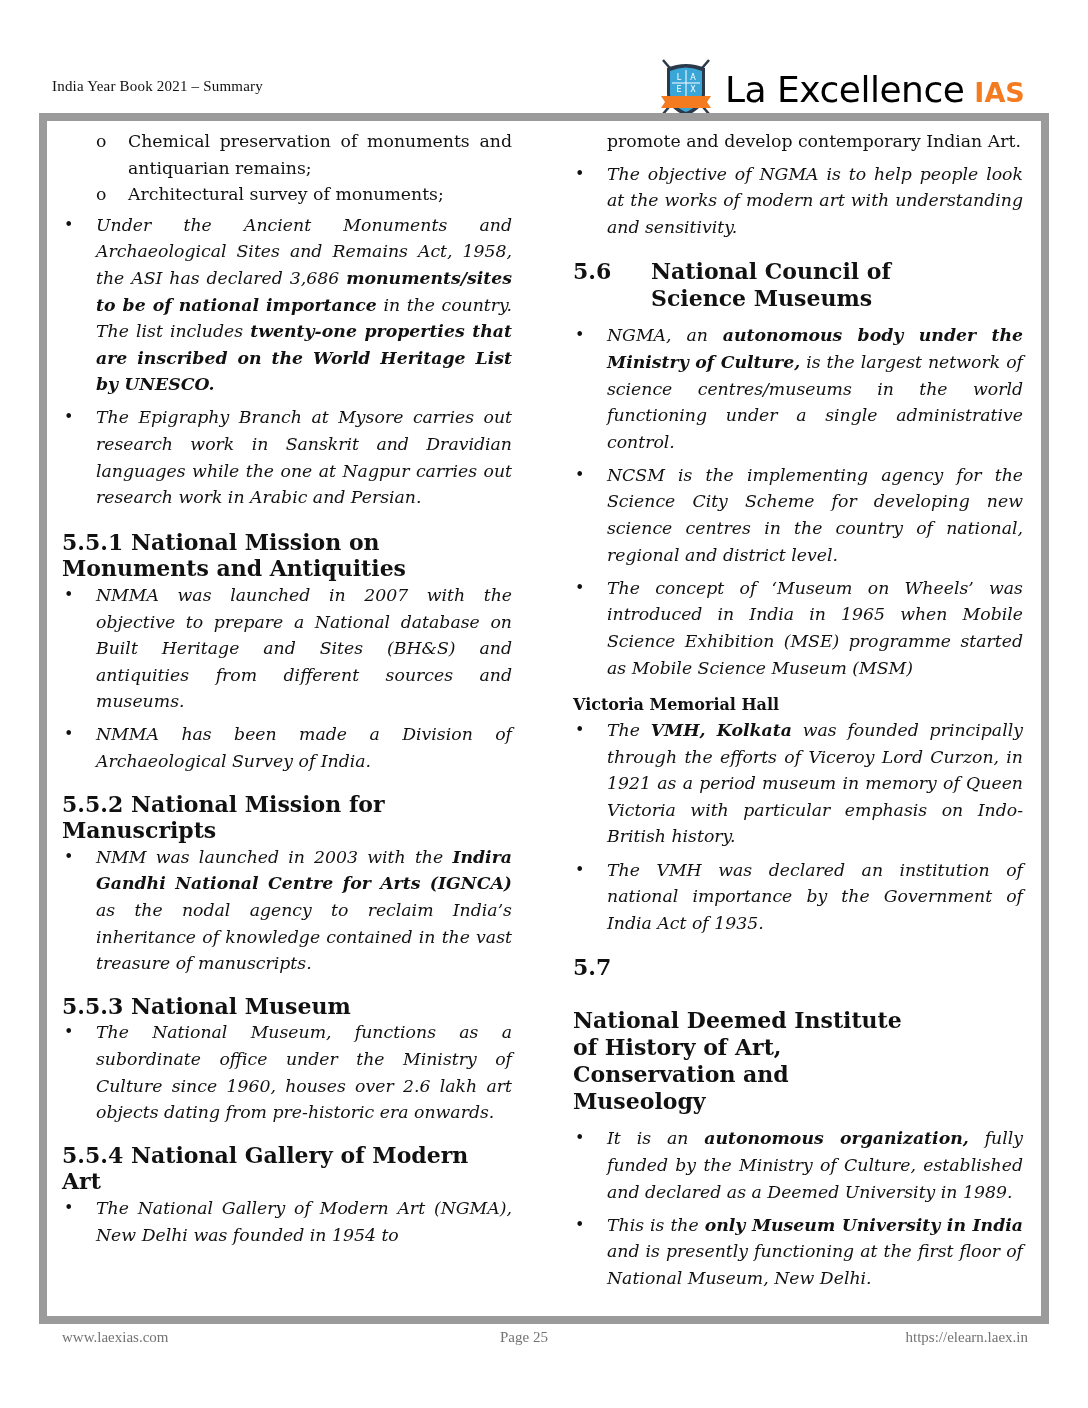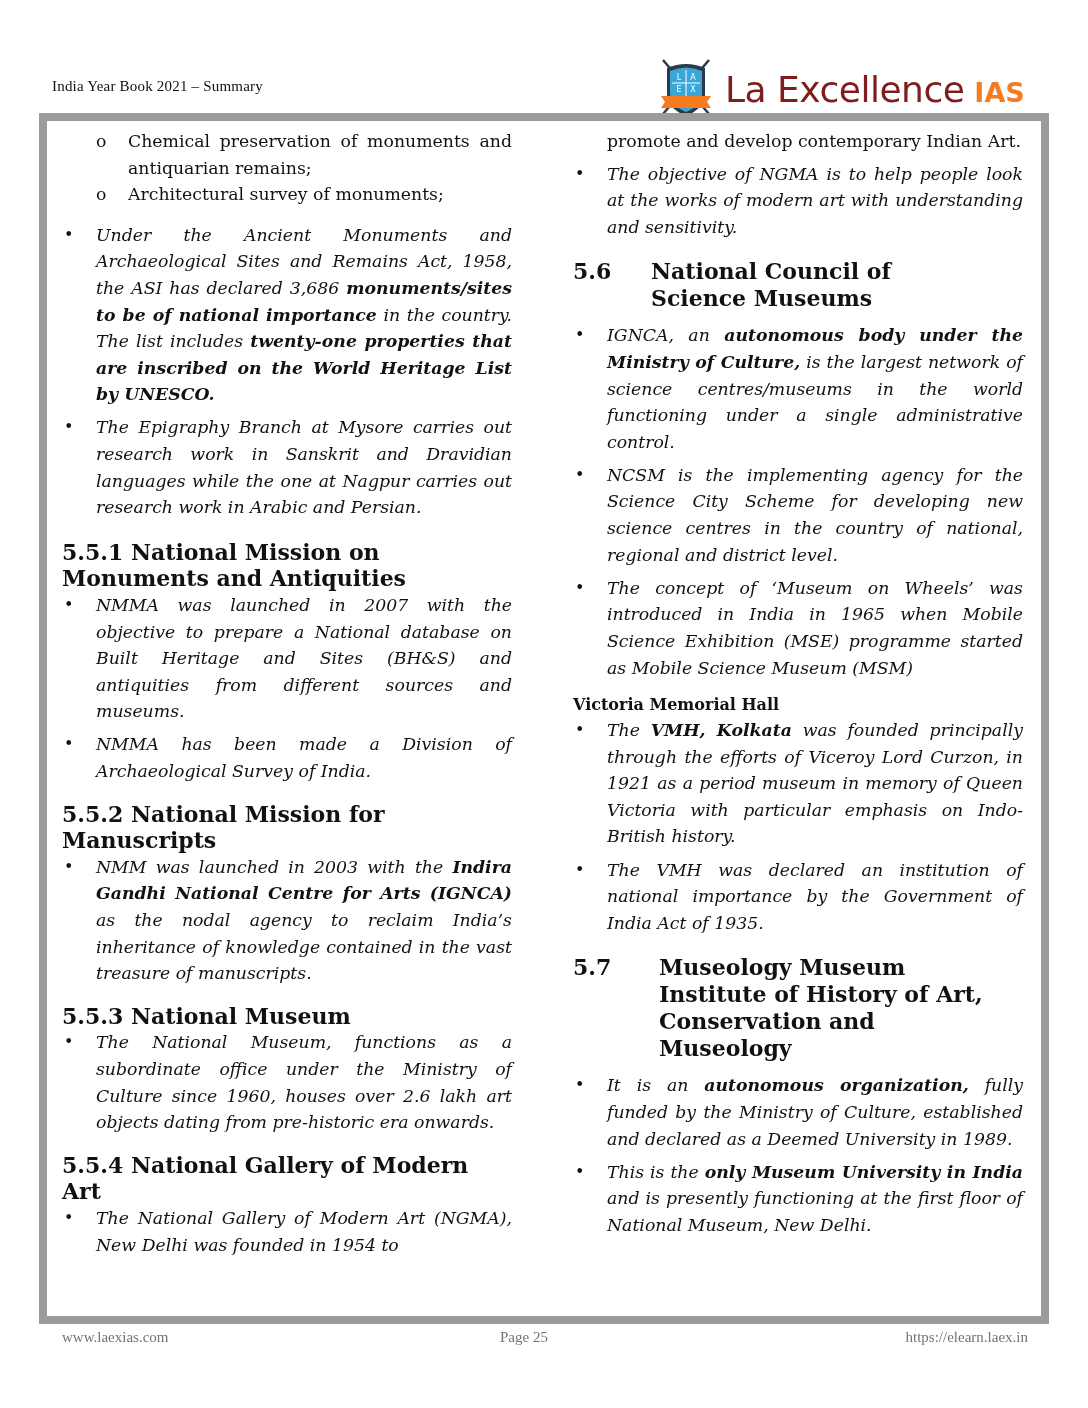--- a/index.html
+++ b/index.html
@@ -7,39 +7,39 @@
     width: 1088px; height: 1408px; background: #ffffff; position: relative; overflow: hidden;
     font-family: "DejaVu Serif", serif; color: #111;
   }
   .page-header-title {
     position: absolute; left: 52px; top: 78px; font-size: 15px;
     font-family: "Liberation Serif", serif; color: #111; letter-spacing: 0.2px;
   }
   .logo { position: absolute; left: 655px; top: 57px; height: 60px; display: flex; align-items: center; }
   .logo svg { display: block; }
   .logo-text {
-    font-family: "DejaVu Sans", sans-serif; font-size: 36px; color: #7f1d1d; margin-left: 8px; letter-spacing: -0.5px;
+    font-family: "DejaVu Sans", sans-serif; font-size: 36px; color: #000000; margin-left: 8px; letter-spacing: -0.5px;
     position: relative; top: 2px;
   }
   .logo-ias { font-family: "DejaVu Sans", sans-serif; font-weight: bold; font-size: 27px; color: #f47b20; margin-left: 10px; position: relative; top: 5px; }
 
   .frame {
     position: absolute; left: 39px; top: 113px; width: 1010px; height: 1211px;
     box-sizing: border-box; border: 8px solid #9b9b9b; background: #fff;
   }
   .col { position: absolute; top: 128px; font-size: 17.3px; line-height: 26.6px; }
   .col-left { left: 62px; width: 450px; }
   .col-right { left: 573px; width: 450px; }
 
   ul.bul { list-style: none; margin: 0; padding: 0; }
   ul.bul > li { position: relative; padding-left: 34px; text-align: justify; margin-bottom: 6.5px; font-style: italic; }
   ul.bul > li::before {
     content: "\2022"; position: absolute; left: 2px; top: 0; font-size: 16px;
   }
-  ul.sub { list-style: none; margin: 0 0 14px 34px; padding: 0; }
+  ul.sub { list-style: none; margin: 0 0 4px 34px; padding: 0; }
   ul.sub > li { position: relative; padding-left: 32px; text-align: justify; }
   ul.sub > li::before { content: "o"; position: absolute; left: 0; top: 0; }
   b { font-weight: bold; }
   .h3 { font-weight: bold; font-size: 22px; line-height: 26.6px; margin: 14px 0 0 0; }
   .h2 { font-weight: bold; font-size: 22px; line-height: 27px; margin: 14px 0 10px 0; display: flex; gap: 26px; }
   .h2 .num { width: 52px; flex: none; }
   .h2.wide .num { width: 60px; }
   .h4 { font-weight: bold; font-size: 16px; line-height: 24px; margin: 10px 0 0 0; }
 
   .footer { position: absolute; top: 1329px; font-family: "Liberation Serif", serif; font-size: 15px; color: #737373; }
@@ -108,34 +108,34 @@
   <div style="padding-left:34px; text-align:justify; margin-bottom:6px;">promote and develop contemporary Indian Art.</div>
   <ul class="bul">
     <li>The objective of NGMA is to help people look at the works of modern art with understanding and sensitivity.</li>
   </ul>
 
   <div class="h2" style="margin-top:18px;">
     <span class="num">5.6</span>
     <span style="width:320px;">National Council of Science Museums</span>
   </div>
   <ul class="bul">
-    <li><span>IGNCA, an </span><b>autonomous body under the Ministry of Culture,</b><span> is the largest network of science centres/museums in the world functioning under a single administrative control.</span></li>
+    <li><span>NGMA, an </span><b>autonomous body under the Ministry of Culture,</b><span> is the largest network of science centres/museums in the world functioning under a single administrative control.</span></li>
     <li>NCSM is the implementing agency for the Science City Scheme for developing new science centres in the country of national, regional and district level.</li>
     <li>The concept of ‘Museum on Wheels’ was introduced in India in 1965 when Mobile Science Exhibition (MSE) programme started as Mobile Science Museum (MSM)</li>
   </ul>
 
   <div class="h4" style="margin-top:12px;">Victoria Memorial Hall</div>
   <ul class="bul">
     <li><span>The </span><b>VMH, Kolkata</b><span> was founded principally through the efforts of Viceroy Lord Curzon, in 1921 as a period museum in memory of Queen Victoria with particular emphasis on Indo-British history.</span></li>
     <li>The VMH was declared an institution of national importance by the Government of India Act of 1935.</li>
   </ul>
 
-  <div class="h2 wide" style="margin-top:18px;">
+  <div class="h2 wide" style="margin-top:18px;flex-direction:column;">
     <span class="num">5.7</span>
-    <span style="width:350px;">Museology Museum Institute of History of Art, Conservation and Museology</span>
+    <span style="width:350px;">National Deemed Institute of History of Art, Conservation and Museology</span>
   </div>
   <ul class="bul">
     <li><span>It is an </span><b>autonomous organization,</b><span> fully funded by the Ministry of Culture, established and declared as a Deemed University in 1989.</span></li>
     <li><span>This is the </span><b>only Museum University in India</b><span> and is presently functioning at the first floor of National Museum, New Delhi.</span></li>
   </ul>
 </div>
 
 <div class="footer footer-left">www.laexias.com</div>
 <div class="footer footer-center">Page 25</div>
 <div class="footer footer-right">https://elearn.laex.in</div>

